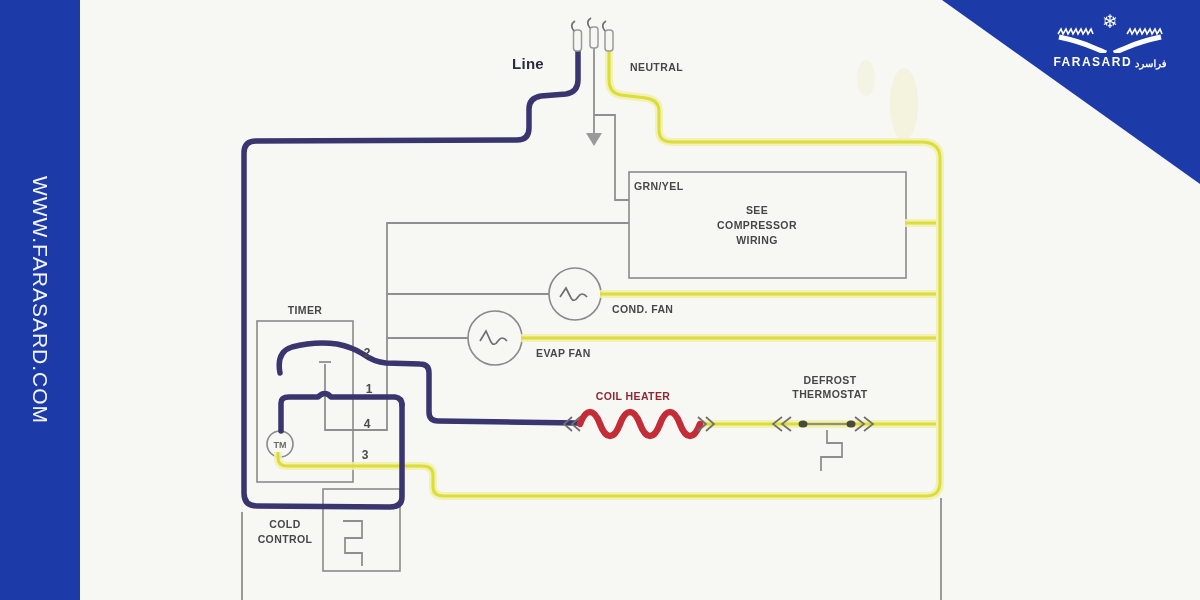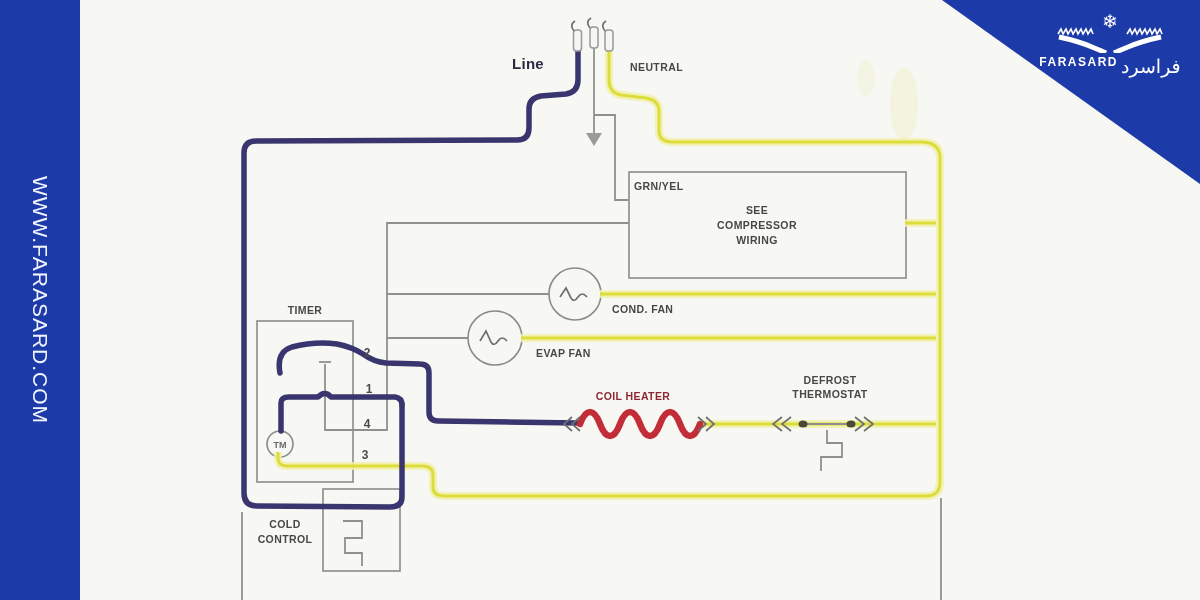--- a/index.html
+++ b/index.html
@@ -12,23 +12,23 @@
                transform:translate(-50%,-50%) rotate(90deg);
                white-space:nowrap;color:#f2f5ff;font-size:21px;
                letter-spacing:1px;font-weight:normal;}
   
   .tri{position:absolute;top:0;right:0;width:258px;height:184px;
        background:var(--brand-blue,#1c3aa8);
        clip-path:polygon(0 0,100% 0,100% 100%);}
   .brand{position:absolute;top:12px;right:30px;width:120px;
          display:flex;flex-direction:column;align-items:center;color:#fff;}
   .brand .flake{font-size:19px;line-height:1;margin-bottom:-4px;}
-  .brand .wordmark{display:flex;align-items:flex-start;gap:3px;margin-top:2px;}
+  .brand .wordmark{display:flex;align-items:flex-end;gap:3px;margin-top:2px;}
   .brand .latin{font-size:12px;font-weight:bold;letter-spacing:1.5px;}
-  .brand .persian{font-size:19px;font-weight:normal;}
+  .brand .persian{font-size:10px;font-weight:bold;}
   
   svg.schematic{position:absolute;left:0;top:0;filter:blur(0.4px);}
   .w-gray{stroke:var(--wire-ground-gray,#8f8f8f);stroke-width:1.8;fill:none;}
   .w-box{stroke:#8a8a8a;stroke-width:1.6;fill:none;}
   .w-blue{stroke:var(--wire-line-blue,#39356e);stroke-width:5.5;fill:none;
           stroke-linecap:round;stroke-linejoin:round;}
   .y-halo{stroke:var(--wire-neutral-halo,#f1f1aa);stroke-width:8;fill:none;opacity:.85;}
   .y-core{stroke:var(--wire-neutral-yellow,#dcdc3a);stroke-width:3;fill:none;}
   .w-red{stroke:var(--heater-red,#c22d38);stroke-width:6.5;fill:none;stroke-linecap:round;}
   .sym{stroke:#6f6f6f;stroke-width:1.7;fill:none;}

